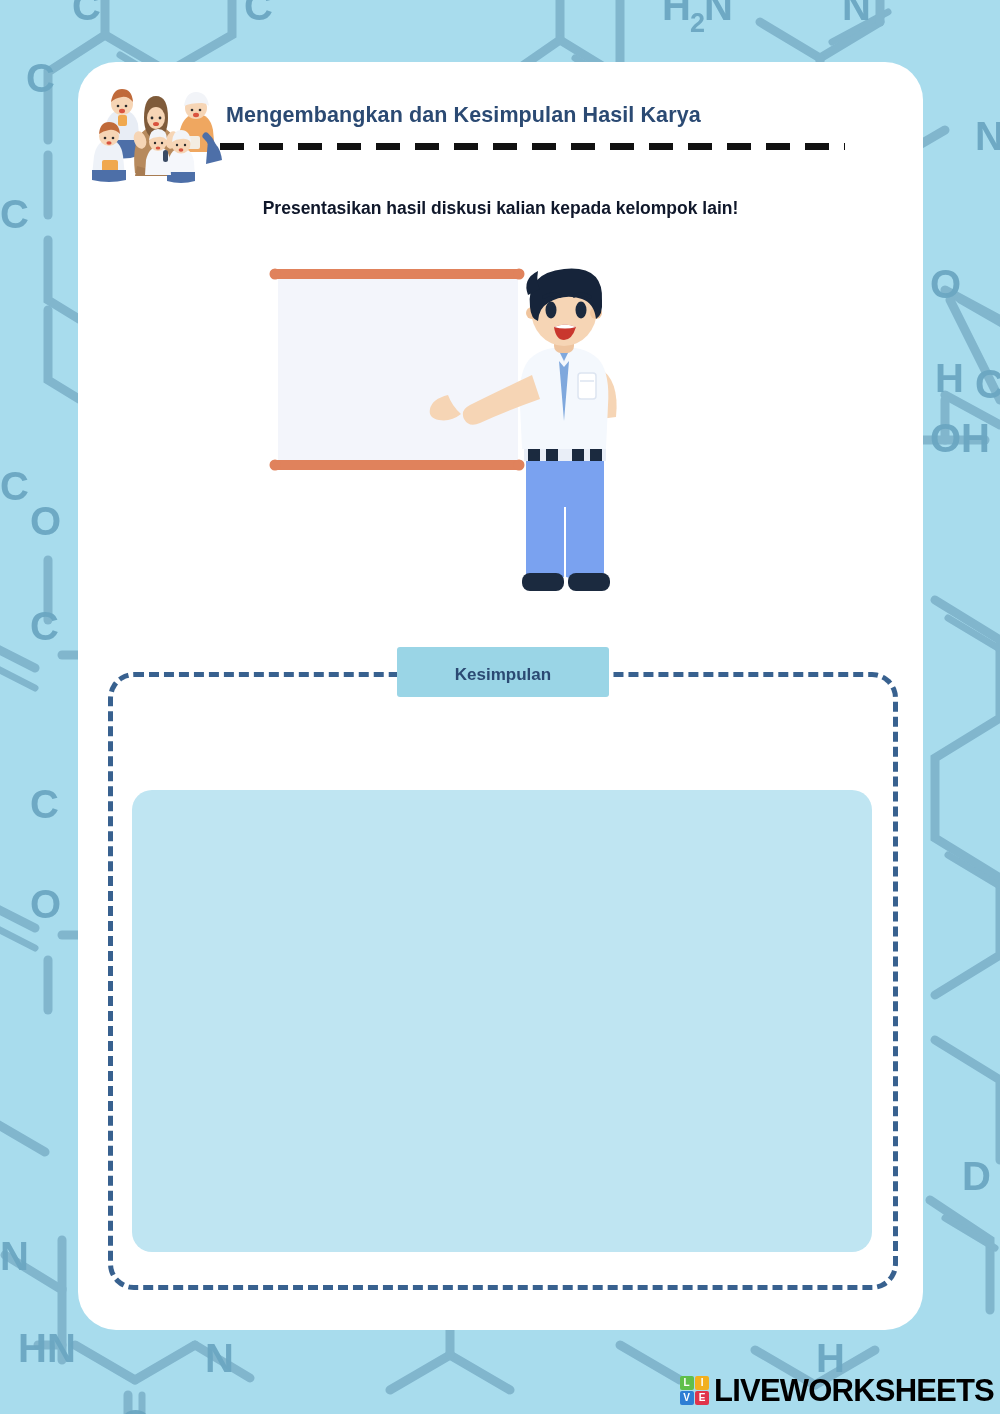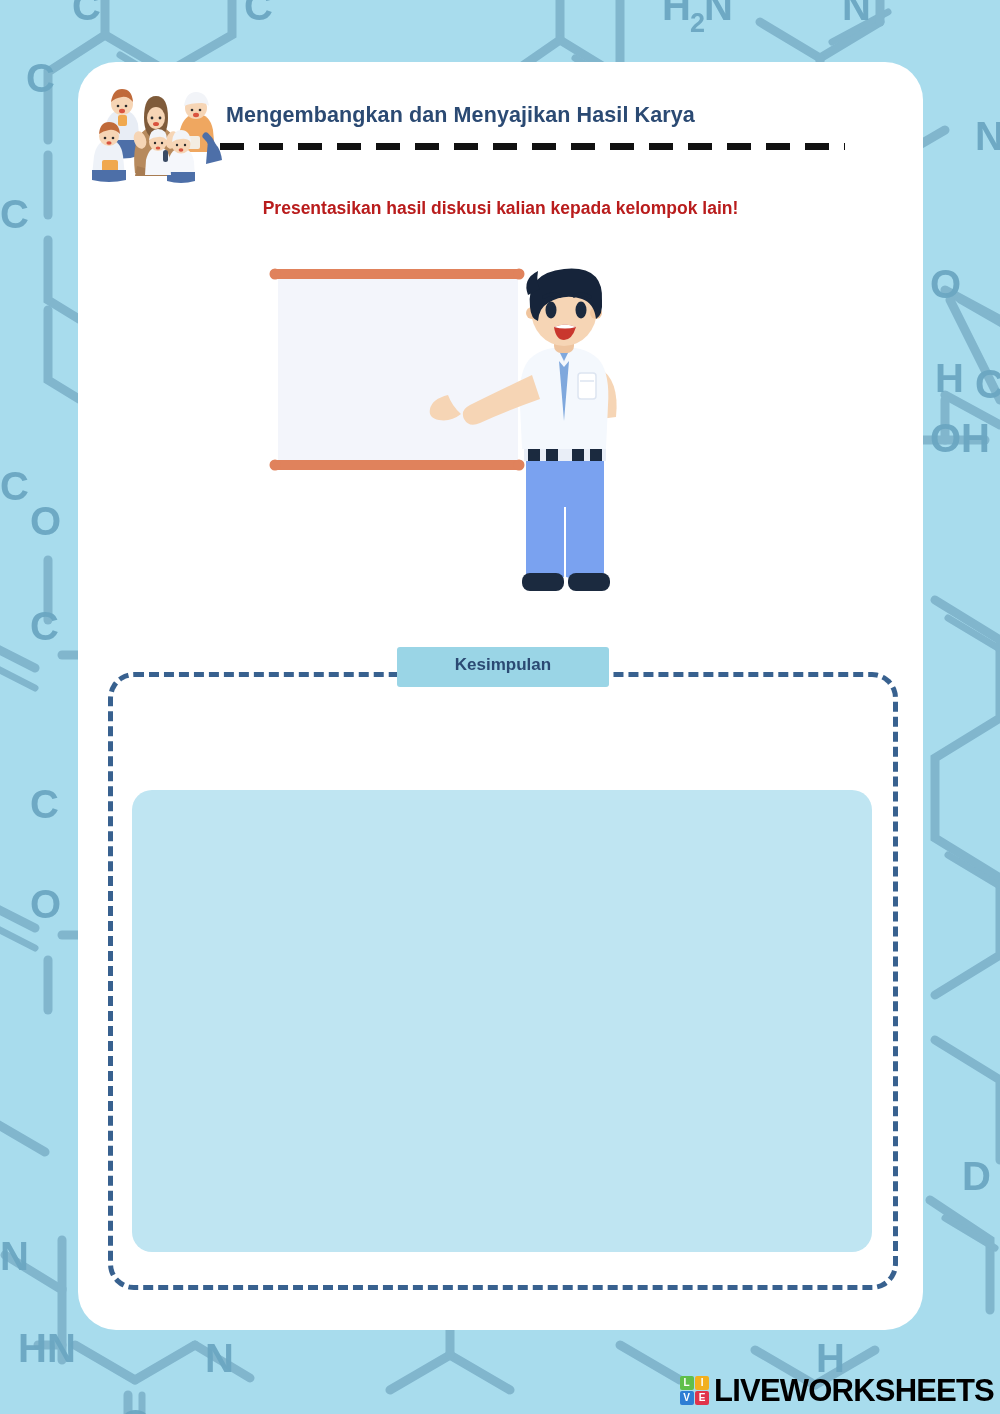--- a/index.html
+++ b/index.html
@@ -79,21 +79,21 @@
   }
 
   #subtitle {
     position: absolute;
     left: 78px;
     top: 198px;
     width: 845px;
     text-align: center;
     font-size: 17.5px;
     font-weight: bold;
-    color: #b91c1c;
+    color: #0f172a;
     z-index: 3;
   }
 
   
   #presenter-illustration {
     position: absolute;
     left: 262px;
     top: 255px;
     width: 360px;
     height: 365px;
@@ -126,21 +126,21 @@
     display: flex;
     justify-content: center;
     pointer-events: none;
   }
 
   #kesimpulan-tab {
     background: #9ad5e6;
     color: #2b4a73;
     font-size: 17px;
     font-weight: bold;
-    padding: 9px 58px 14px;
+    padding: 19px 58px 14px;
     border-radius: 3px;
     line-height: 1;
     pointer-events: auto;
   }
 
   #kesimpulan-prompt {
     position: absolute;
     left: 28px;
     top: 32px;
     width: 728px;
@@ -370,21 +370,21 @@
       <path d="M62 82 q3 -13 12 -13 q10 0 12 13 l1 15 h-26 z" fill="#f5f7fb"></path>
       <circle cx="74" cy="64" r="9" fill="#f6d5b5"></circle>
       <path d="M65 62 q1 -11 9 -11 q9 0 9 11 q-4 -4 -9 -3 q-5 0 -9 3 z" fill="#f2f4f8"></path>
       <circle cx="71" cy="65" r="1.2" fill="#2b2b2b"></circle>
       <circle cx="78" cy="65" r="1.2" fill="#2b2b2b"></circle>
       <ellipse cx="74" cy="70" rx="2.3" ry="1.6" fill="#d9533f"></ellipse>
       <rect x="79" y="72" width="5" height="12" rx="2.5" fill="#3a4a63"></rect>
     </g>
   </svg>
 
-  <div id="header-title">Mengembangkan dan Menyajikan Hasil Karya</div>
+  <div id="header-title">Mengembangkan dan Kesimpulan Hasil Karya</div>
   <div id="title-divider"></div>
 </div>
 
 <div id="subtitle">Presentasikan hasil diskusi kalian kepada kelompok lain!</div>
 
 <svg id="presenter-illustration" viewBox="0 0 360 365" xmlns="http://www.w3.org/2000/svg">
 
   <rect x="16" y="22" width="240" height="190" fill="#f3f5fb"></rect>
   <rect x="8" y="14" width="254" height="10" rx="5" fill="#e0825c"></rect>
   <rect x="8" y="205" width="254" height="10" rx="5" fill="#e0825c"></rect>

